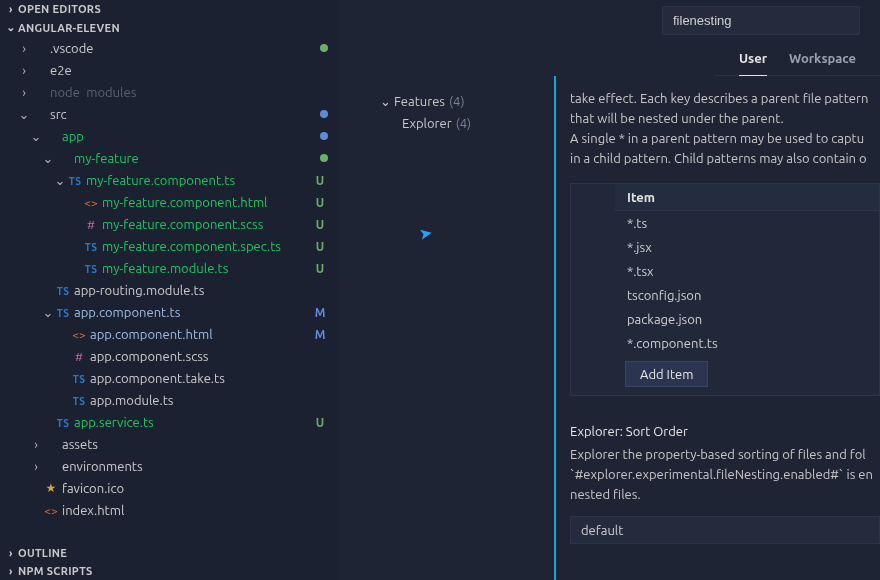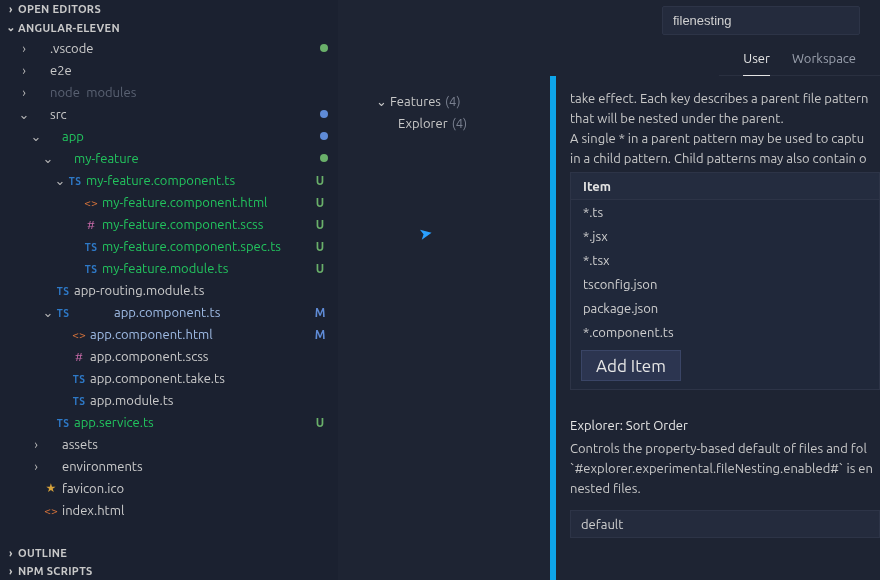--- a/index.html
+++ b/index.html
@@ -94,20 +94,21 @@
     display: flex;
     gap: 22px;
     padding: 16px 24px 0 24px;
     border-bottom: 1px solid #2a3040;
   }
   .tab {
     padding-bottom: 10px;
     color: #9aa0ad;
     cursor: pointer;
     font-size: 13px;
+    font-weight: bold;
   }
   .tab.active {
     color: #e4e4e4;
     border-bottom: 1px solid #e4e4e4;
     margin-bottom: -1px;
   }
   .settings-body {
     flex: 1;
     display: flex;
     overflow: hidden;
@@ -119,53 +120,54 @@
     color: #c9c9c9;
   }
   .settings-tree .tree-row {
     display: flex; align-items: center; height: 22px; cursor: pointer;
     padding-left: 6px;
   }
   .settings-tree .tree-row.sub { padding-left: 28px; }
   .settings-tree .count { color: #7a8090; margin-left: 4px; }
   .settings-content {
     flex: 1;
-    border-left: 6px solid #0ea5e9;
+    border-left: 2px solid #0ea5e9;
     padding: 12px 0 20px 14px;
     overflow: hidden;
     color: #d3d3d3;
     font-size: 13px;
   }
   .desc { line-height: 1.55; color: #c8c8c8; }
   .item-table {
-    margin-top: 3px;
+    margin-top: 14px;
     border: 1px solid #2d3447;
     background: #20283a;
     width: 100%;
+    padding-left: 44px;
   }
   .item-table .th {
     font-weight: 700;
     padding: 6px 12px;
     color: #e2e2e2;
     border-bottom: 1px solid #2d3447;
     background: #242c3f;
   }
   .item-table .td {
     padding: 5px 12px;
     color: #d0d0d0;
   }
   .add-btn {
     display: inline-block;
     margin: 6px 10px 8px 10px;
     padding: 5px 14px;
     background: #2c3550;
     border: 1px solid #3a4566;
     color: #e5e5e5;
     cursor: pointer;
-    font-size: 17px;
+    font-size: 13px;
   }
   .setting-block { margin-top: 28px; }
   .setting-title { font-weight: 400; color: #e6e6e6; margin-bottom: 6px; }
   .select-box {
     margin-top: 12px;
     background: #242b3d;
     border: 1px solid #2d3447;
     color: #d0d0d0;
     padding: 6px 10px;
     width: 310px;
@@ -262,21 +264,21 @@
         <span class="badge green">U</span>
       </div>
       <div class="row" style="padding-left: 42px;">
         <span class="chev"></span>
         <span class="icon"><span class="ts">TS</span></span>
         <span class="label">app-routing.module.ts</span>
       </div>
       <div class="row" style="padding-left: 42px;">
         <span class="chev">⌄</span>
         <span class="icon"><span class="ts">TS</span></span>
-        <span class="label" style="color: rgb(159, 188, 230); margin-left: 40px;">app.component.ts</span>
+        <span class="label" style="color: rgb(159, 188, 230);">app.component.ts</span>
         <span class="badge blue">M</span>
       </div>
       <div class="row" style="padding-left: 58px;">
         <span class="chev"></span>
         <span class="icon"><span class="html-ic">&lt;&gt;</span></span>
         <span class="label" style="color: rgb(159, 188, 230);">app.component.html</span>
         <span class="badge blue">M</span>
       </div>
       <div class="row" style="padding-left: 58px;">
         <span class="chev"></span>
@@ -374,21 +376,21 @@
             <div class="td">tsconfig.json</div>
             <div class="td">package.json</div>
             <div class="td">*.component.ts</div>
           </div>
         <div class="add-btn">Add Item</div>
       </div>
 
       <div class="setting-block">
         <div class="setting-title">Explorer: Sort Order</div>
         <div class="desc">
-          <span>Controls the property-based default of files and fol</span><br>
+          <span>Explorer the property-based sorting of files and fol</span><br>
           <span>`#explorer.experimental.fileNesting.enabled#` is en</span><br>
           <span>nested files.</span>
         </div>
         <div class="select-box">default</div>
       </div>
 
     </div>
   </div>
 </div>
 

